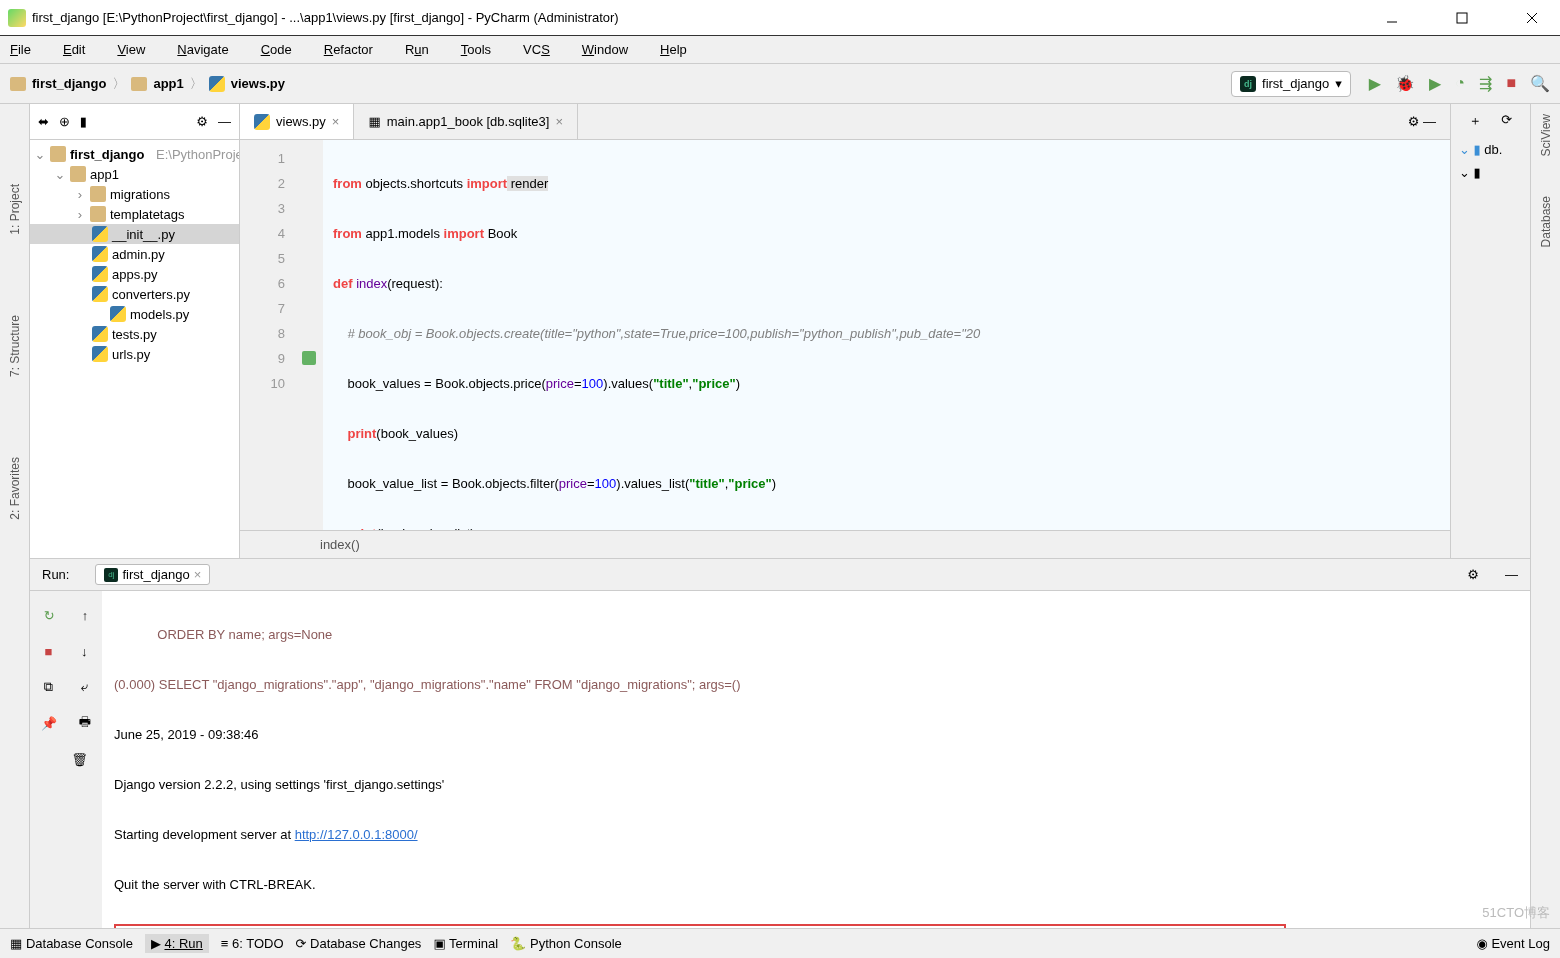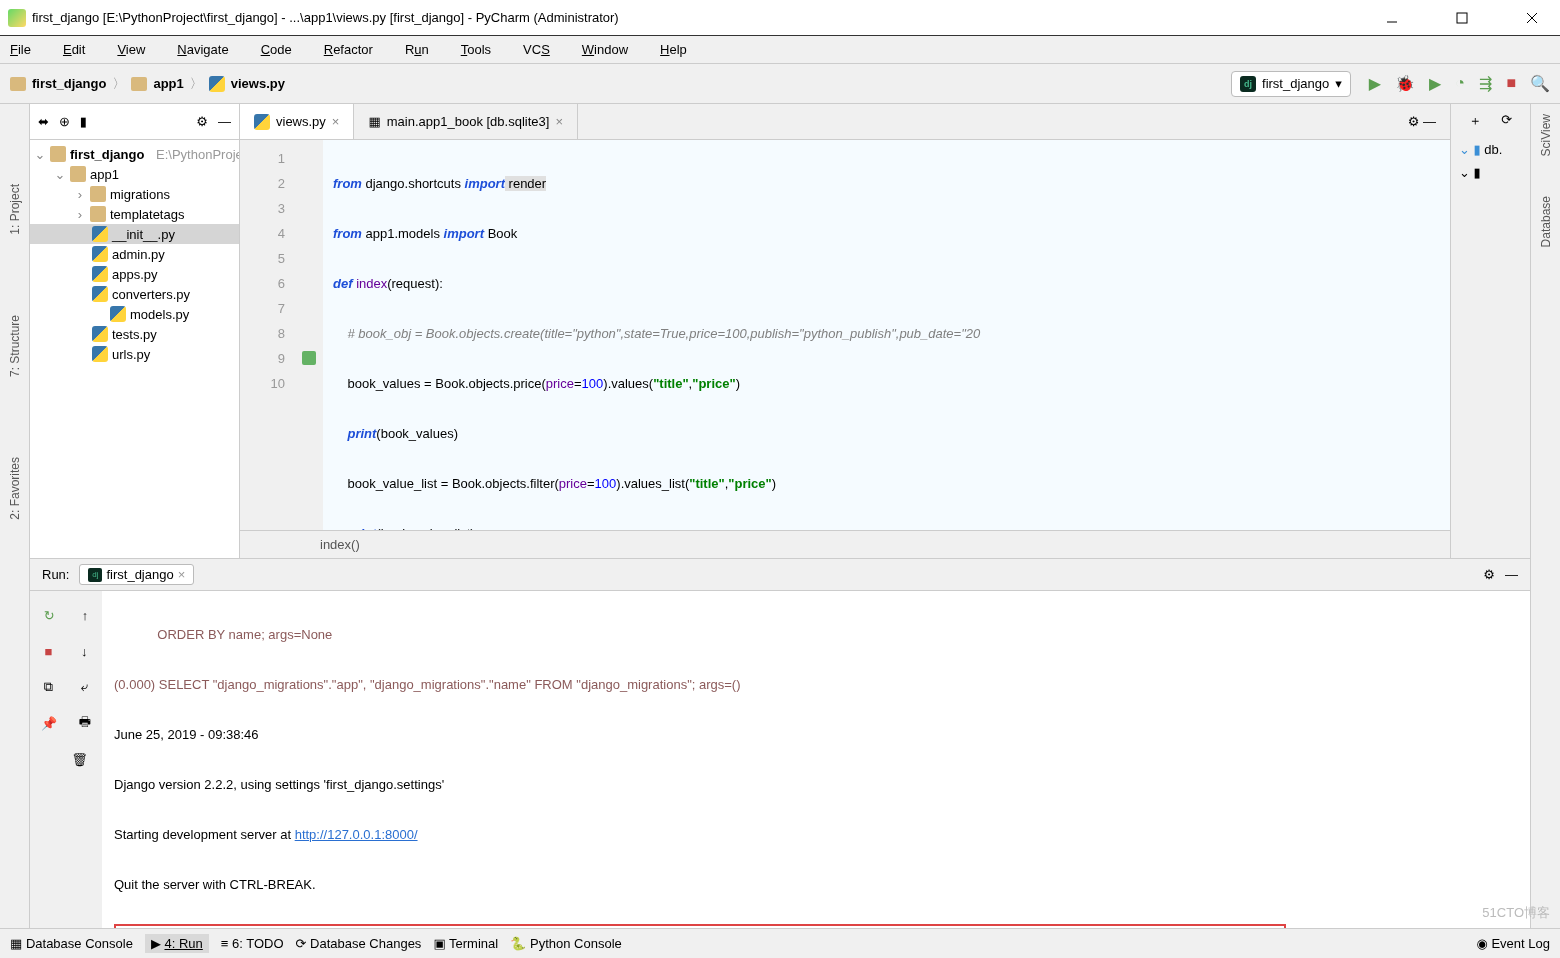--- a/index.html
+++ b/index.html
@@ -44,28 +44,28 @@
 .editor{flex:1;display:flex;flex-direction:column;min-width:0;background:#f5fbff;}
 .tabs{height:36px;display:flex;border-bottom:1px solid #ccc;background:#f0f0f0;}
 .tab{display:flex;align-items:center;gap:6px;padding:0 14px;border-right:1px solid #ccc;cursor:pointer;}
 .tab.active{background:#fff;}
 .tab .close{color:#888;}
 .codearea{flex:1;display:flex;overflow:hidden;font-family:"Consolas","Courier New",monospace;font-size:15px;}
 .gutter{width:55px;background:#f0f0f0;text-align:right;padding:6px 10px 6px 0;color:#999;line-height:25px;}
 .gmark{width:28px;background:#f0f0f0;padding-top:6px;}
 .gmark div{height:25px;}
 .code{flex:1;padding:6px 10px;line-height:25px;white-space:pre;background:#f5fbff;position:relative;}
-.k{color:#1d4ed8;font-weight:bold;font-style:italic;}
+.k{color:#ef4444;font-weight:bold;}
 .s{color:#008000;font-weight:bold;}
 .c{color:#808080;font-style:italic;}
 .n{color:#660099;}
 .crumb{height:28px;border-top:1px solid #ccc;display:flex;align-items:center;padding:0 80px;color:#555;background:#f0f0f0;}
 .sciview{width:80px;background:#f0f0f0;border-left:1px solid #ccc;}
 .runpanel{height:370px;border-top:1px solid #ccc;background:#fff;display:flex;flex-direction:column;}
-.runhdr{height:32px;display:flex;align-items:center;padding:0 12px;gap:10px;border-bottom:1px solid #ccc;background:#f0f0f0;}
+.runhdr{height:32px;display:flex;align-items:center;padding:0 12px;gap:26px;border-bottom:1px solid #ccc;background:#f0f0f0;}
 .runhdr .spacer{flex:1;}
 .runbody{flex:1;display:flex;min-height:0;}
 .runtools{width:72px;background:#f0f0f0;display:flex;flex-direction:column;padding:6px 0;}
 .runtools .row{display:flex;justify-content:space-around;height:36px;align-items:center;}
 .runout{flex:1;overflow:auto;padding:6px 12px;font-family:"Consolas","Courier New",monospace;font-size:15px;line-height:25px;white-space:pre;position:relative;}
 .runout .db{color:#8b5a5a;}
 .runout .link{color:#2a6fd1;text-decoration:underline;}
 .redbox{border:2px solid #de4343;padding:2px 4px;margin:2px 0;display:inline-block;}
 .statusbar{height:30px;background:#f0f0f0;border-top:1px solid #ccc;display:flex;align-items:center;padding:0 10px;gap:12px;}
 .statusbar .spacer{flex:1;}
@@ -244,21 +244,21 @@
               <div></div>
               <div></div>
               <div></div>
               <div></div>
               <div></div>
               <div></div>
               <div style="background:#64b264;width:14px;height:14px;margin:5px auto;border-radius:2px"></div>
               <div></div>
           </div>
           <div class="code">
-<div><span class="k">from</span><span> django.shortcuts </span><span class="k">import</span><span style="background:#e0e0e0"> render</span></div>
+<div><span class="k">from</span><span> objects.shortcuts </span><span class="k">import</span><span style="background:#e0e0e0"> render</span></div>
 <div><span class="k">from</span><span> app1.models </span><span class="k">import</span><span> Book</span></div>
 <div><span class="k">def </span><span class="n">index</span><span>(request):</span></div>
 <div><span class="c">    # book_obj = Book.objects.create(title="python",state=True,price=100,publish="python_publish",pub_date="20</span></div>
 <div><span>    book_values = Book.objects.price(</span><span class="n">price</span><span>=</span><span style="color:#0000ff">100</span><span>).values(</span><span class="s">"title"</span><span>,</span><span class="s">"price"</span><span>)</span></div>
 <div><span>    </span><span class="k">print</span><span>(book_values)</span></div>
 <div><span>    book_value_list = Book.objects.filter(</span><span class="n">price</span><span>=</span><span style="color:#0000ff">100</span><span>).values_list(</span><span class="s">"title"</span><span>,</span><span class="s">"price"</span><span>)</span></div>
 <div><span>    </span><span class="k">print</span><span>(book_value_list)</span></div>
 
           </div>
         </div>

